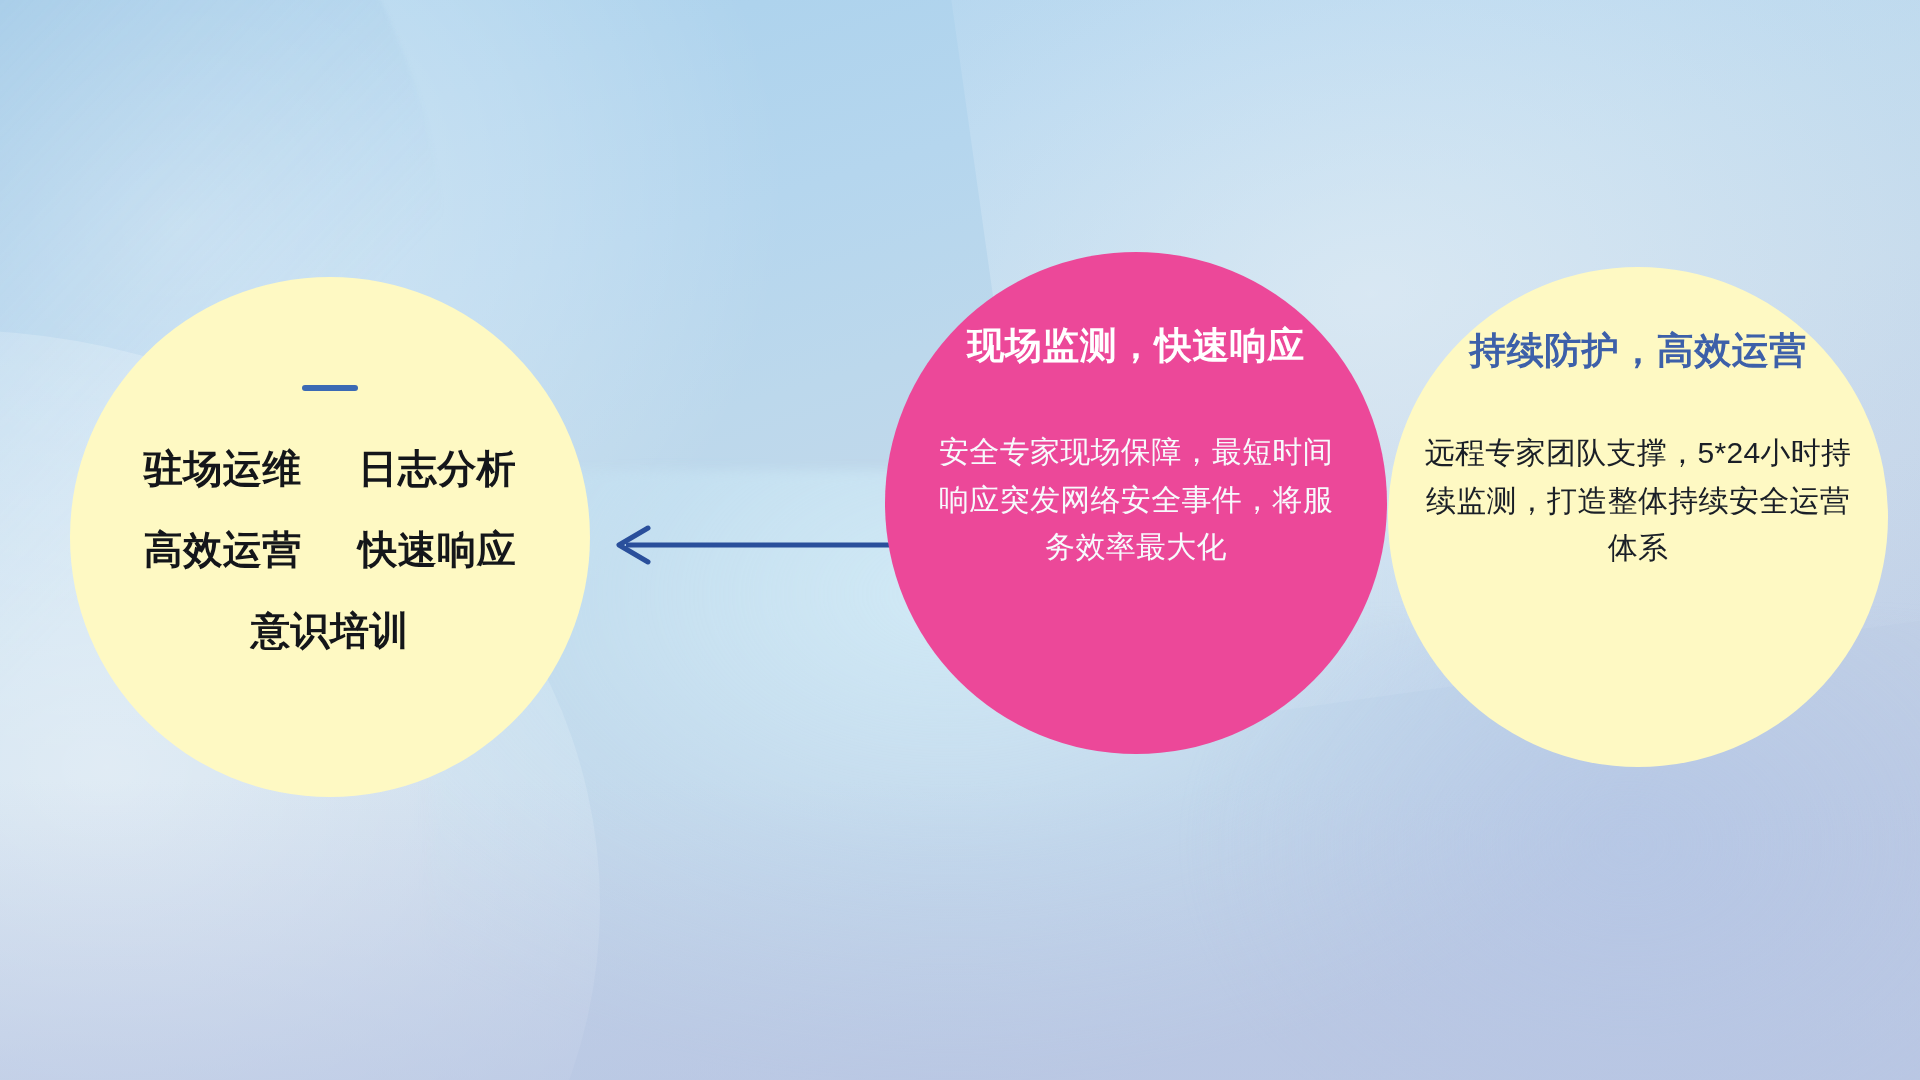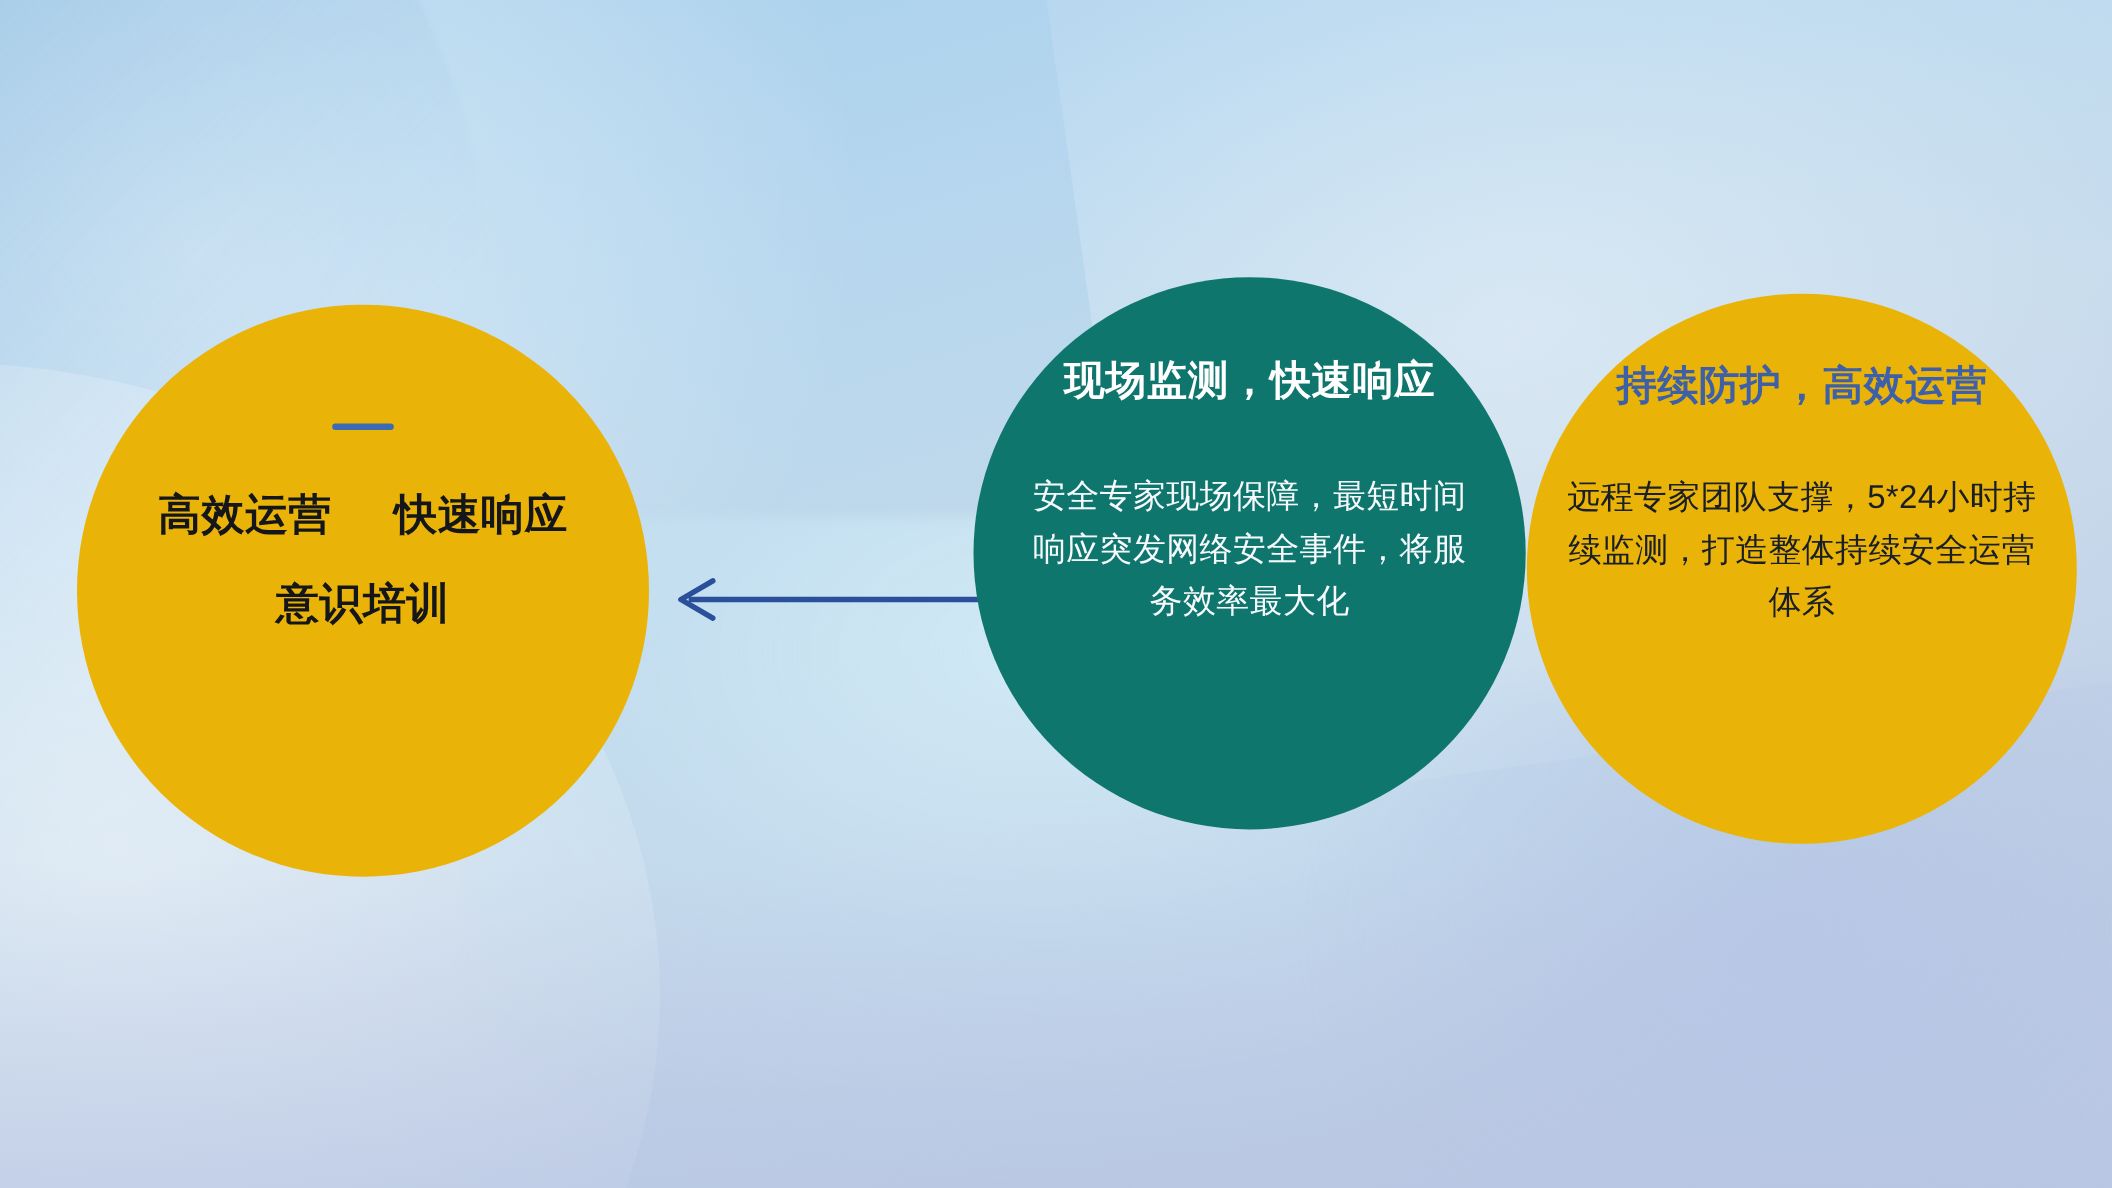--- a/index.html
+++ b/index.html
@@ -116,21 +116,21 @@
   }
 
   
   .circle {
     position: absolute;
     border-radius: 50%;
     box-sizing: border-box;
   }
 
   .circle-white {
-    background: #eab308;
+    background: #fef9c3;
   }
 
   
   #node-onsite-ops {
     left: 70px;
     top: 277px;
     width: 520px;
     height: 520px;
     z-index: 3;
   }
@@ -164,21 +164,21 @@
     display: inline-block;
     width: 34px;
   }
 
   
   #node-field-monitor {
     left: 885px;
     top: 252px;
     width: 502px;
     height: 502px;
-    background: #0f766e;
+    background: #ec4899;
     z-index: 4;
   }
   #node-field-monitor .inner {
     position: absolute;
     left: 0; right: 0;
     top: 72px;
     text-align: center;
     padding: 0 30px;
   }
   .node-title-light {
@@ -258,20 +258,25 @@
     <svg width="300" height="64" viewBox="0 0 300 64">
       <line x1="300" y1="33" x2="26" y2="33" stroke="#2a4f9b" stroke-width="5"></line>
       <polyline points="48,16 19,33 48,50" fill="none" stroke="#2a4f9b" stroke-width="5" stroke-linecap="round" stroke-linejoin="round"></polyline>
     </svg>
   </div>
 
   <div class="circle circle-white" id="node-onsite-ops">
     <div class="inner">
       <div class="divider-dash"></div>
 
+      <div class="kw-line">
+        <span>驻场运维</span>
+        <span class="kw-gap"></span>
+        <span>日志分析</span>
+      </div>
 
       <div class="kw-line">
         <span>高效运营</span>
         <span class="kw-gap"></span>
         <span>快速响应</span>
       </div>
 
       <div class="kw-line">
         <span>意识培训</span>
       </div>

